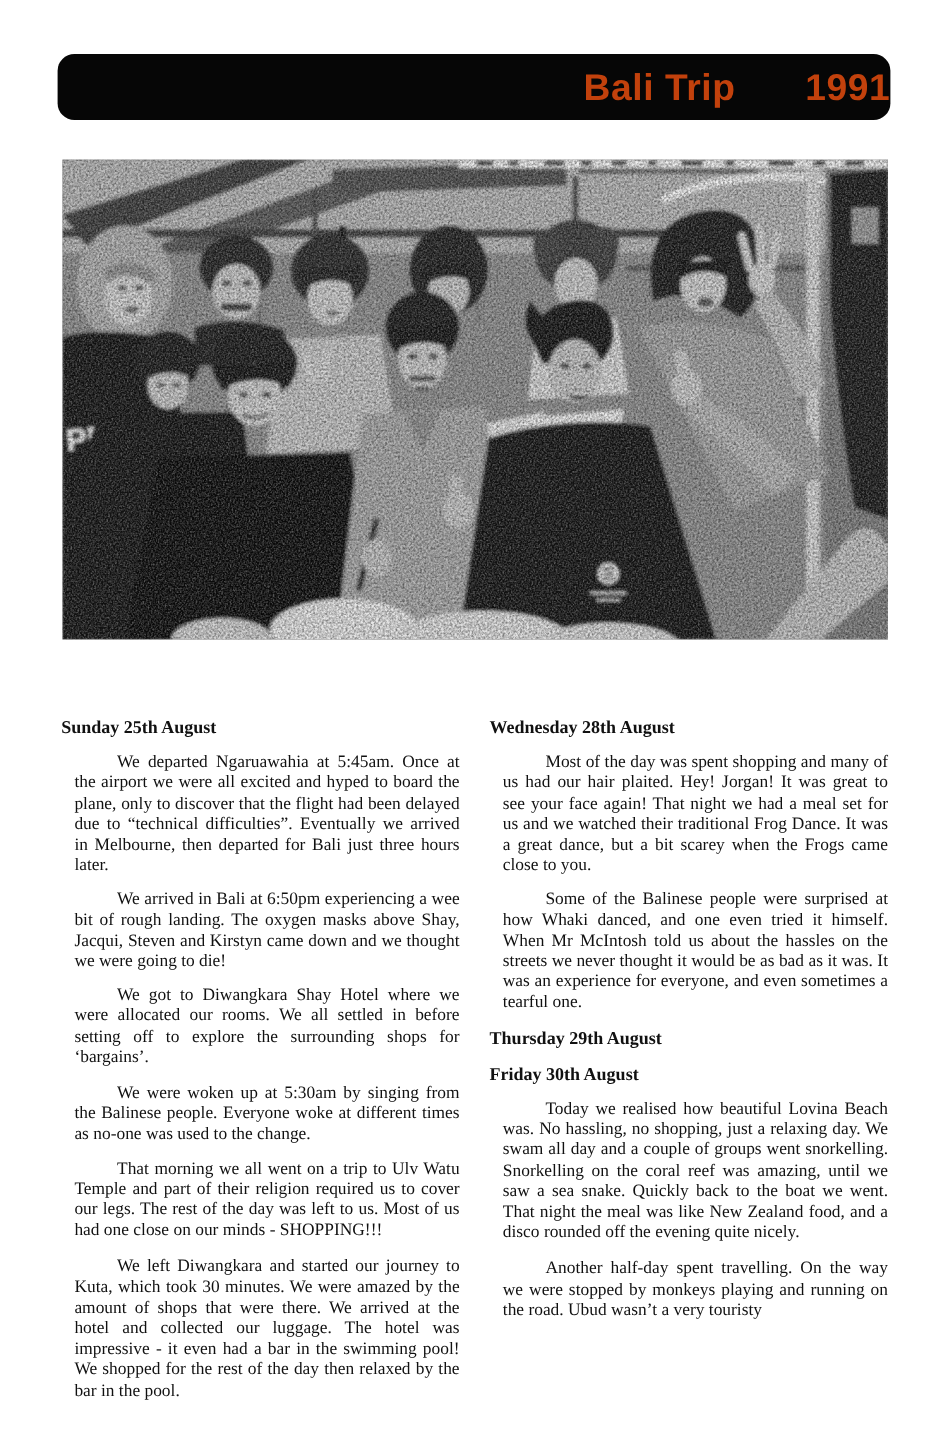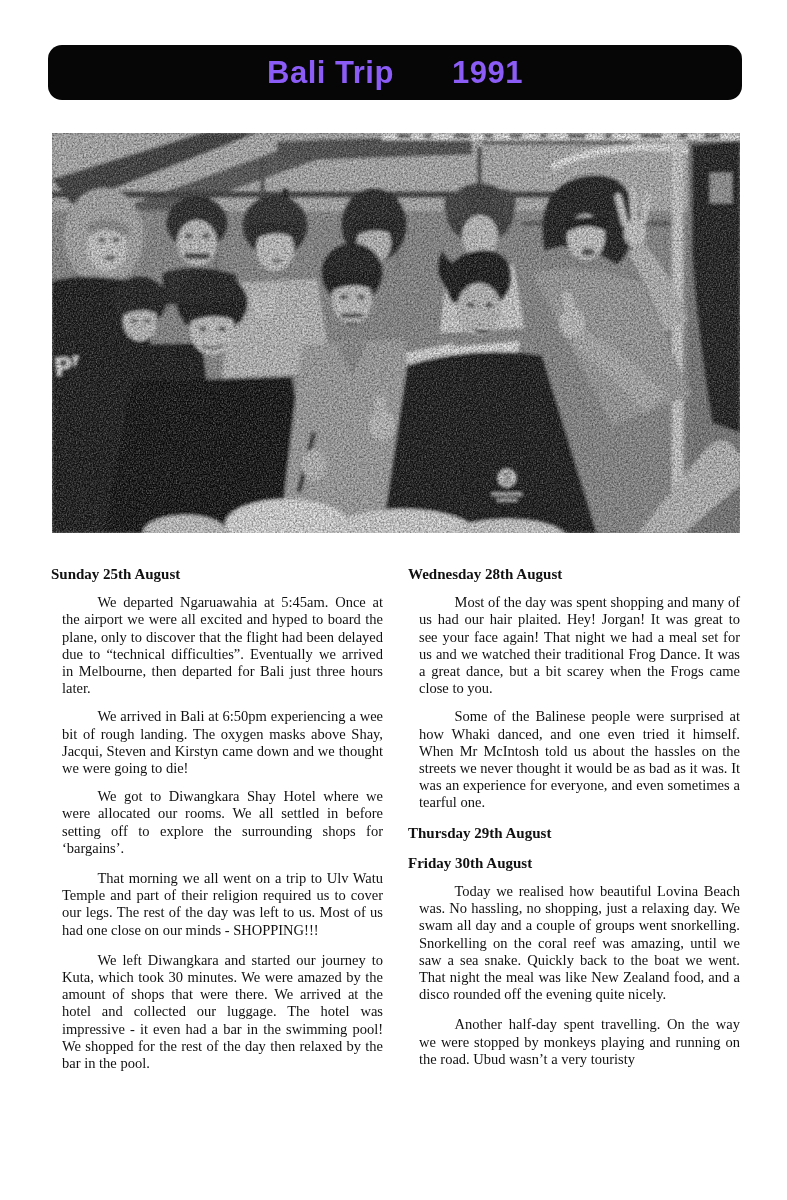--- a/index.html
+++ b/index.html
@@ -3,31 +3,31 @@
 <meta charset="utf-8">
 <style>
   html,body{margin:0;padding:0;}
   body{
     width:787px;height:1200px;position:relative;background:#ffffff;
     font-family:"Liberation Serif", serif;color:#111;overflow:hidden;
   }
   .banner{
     position:absolute;left:48px;top:45px;width:694px;height:55px;
     background:#060606;border-radius:14px;
-    display:flex;align-items:center;justify-content:center;gap:58px;
+    display:flex;align-items:center;justify-content:flex-end;gap:58px;
     font-family:"Liberation Sans", sans-serif;font-weight:700;
-    font-size:31px;color:#8b5cf6;letter-spacing:.5px;
+    font-size:31px;color:#c2410c;letter-spacing:.5px;
   }
   .photo{
     position:absolute;left:52px;top:133px;width:688px;height:400px;
     overflow:hidden;background:#8d8d8d;
   }
   .photo svg{display:block;width:100%;height:100%;}
   .columns{
-    position:absolute;left:51px;top:566px;width:700px;
+    position:absolute;left:51px;top:599px;width:700px;
     display:flex;gap:14px;justify-content:flex-end;
   }
   .col{width:343px;font-size:14.5px;line-height:17.2px;text-align:justify;}
   .entry + .entry{margin-top:13px;}
   .entry h3{
     font-size:15px;font-weight:700;margin:0;padding:0;line-height:17.2px;
     text-align:left;
   }
   .entry p{margin:11px;text-indent:2.45em;}
 </style>
@@ -231,20 +231,21 @@
 
 <div class="columns">
   <div class="col">
     <div class="entry">
       <h3>Sunday 25th August</h3>
       <p>We departed Ngaruawahia at 5:45am. Once at the airport we were all excited and hyped to board the plane, only to discover that the flight had been delayed due to “technical difficulties”. Eventually we arrived in Melbourne, then departed for Bali just three hours later.</p>
       <p>We arrived in Bali at 6:50pm experiencing a wee bit of rough landing. The oxygen masks above Shay, Jacqui, Steven and Kirstyn came down and we thought we were going to die!</p>
       <p>We got to Diwangkara Shay Hotel where we were allocated our rooms. We all settled in before setting off to explore the surrounding shops for ‘bargains’.</p>
     </div>
     <div class="entry">
+      <p>We were woken up at 5:30am by singing from the Balinese people. Everyone woke at different times as no-one was used to the change.</p>
       <p>That morning we all went on a trip to Ulv Watu Temple and part of their religion required us to cover our legs. The rest of the day was left to us. Most of us had one close on our minds - SHOPPING!!!</p>
     </div>
     <div class="entry">
       <p>We left Diwangkara and started our journey to Kuta, which took 30 minutes. We were amazed by the amount of shops that were there. We arrived at the hotel and collected our luggage. The hotel was impressive - it even had a bar in the swimming pool! We shopped for the rest of the day then relaxed by the bar in the pool.</p>
     </div>
   </div>
   <div class="col">
     <div class="entry">
       <h3>Wednesday 28th August</h3>
       <p>Most of the day was spent shopping and many of us had our hair plaited. Hey! Jorgan! It was great to see your face again! That night we had a meal set for us and we watched their traditional Frog Dance. It was a great dance, but a bit scarey when the Frogs came close to you.</p>

